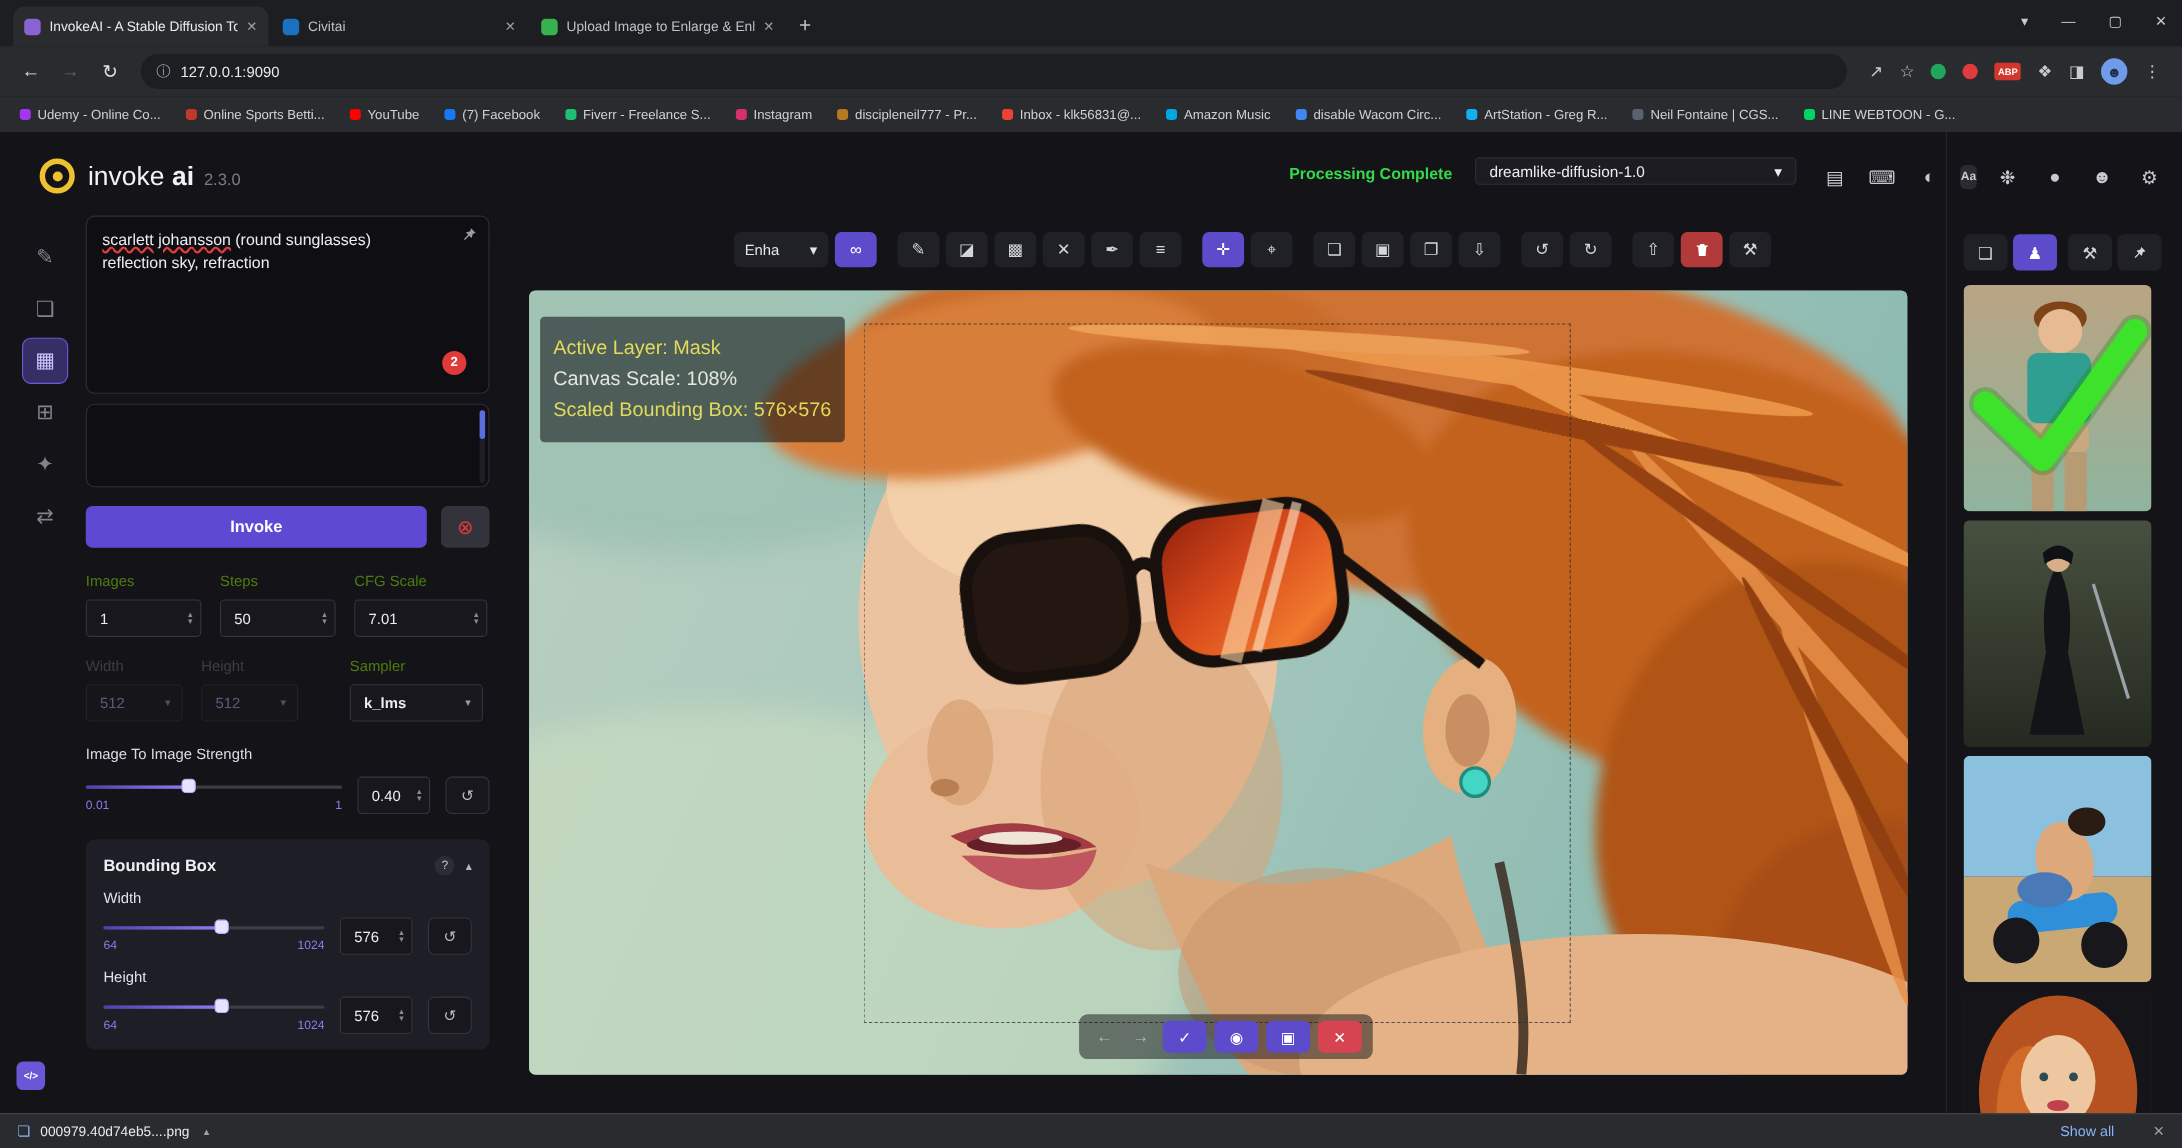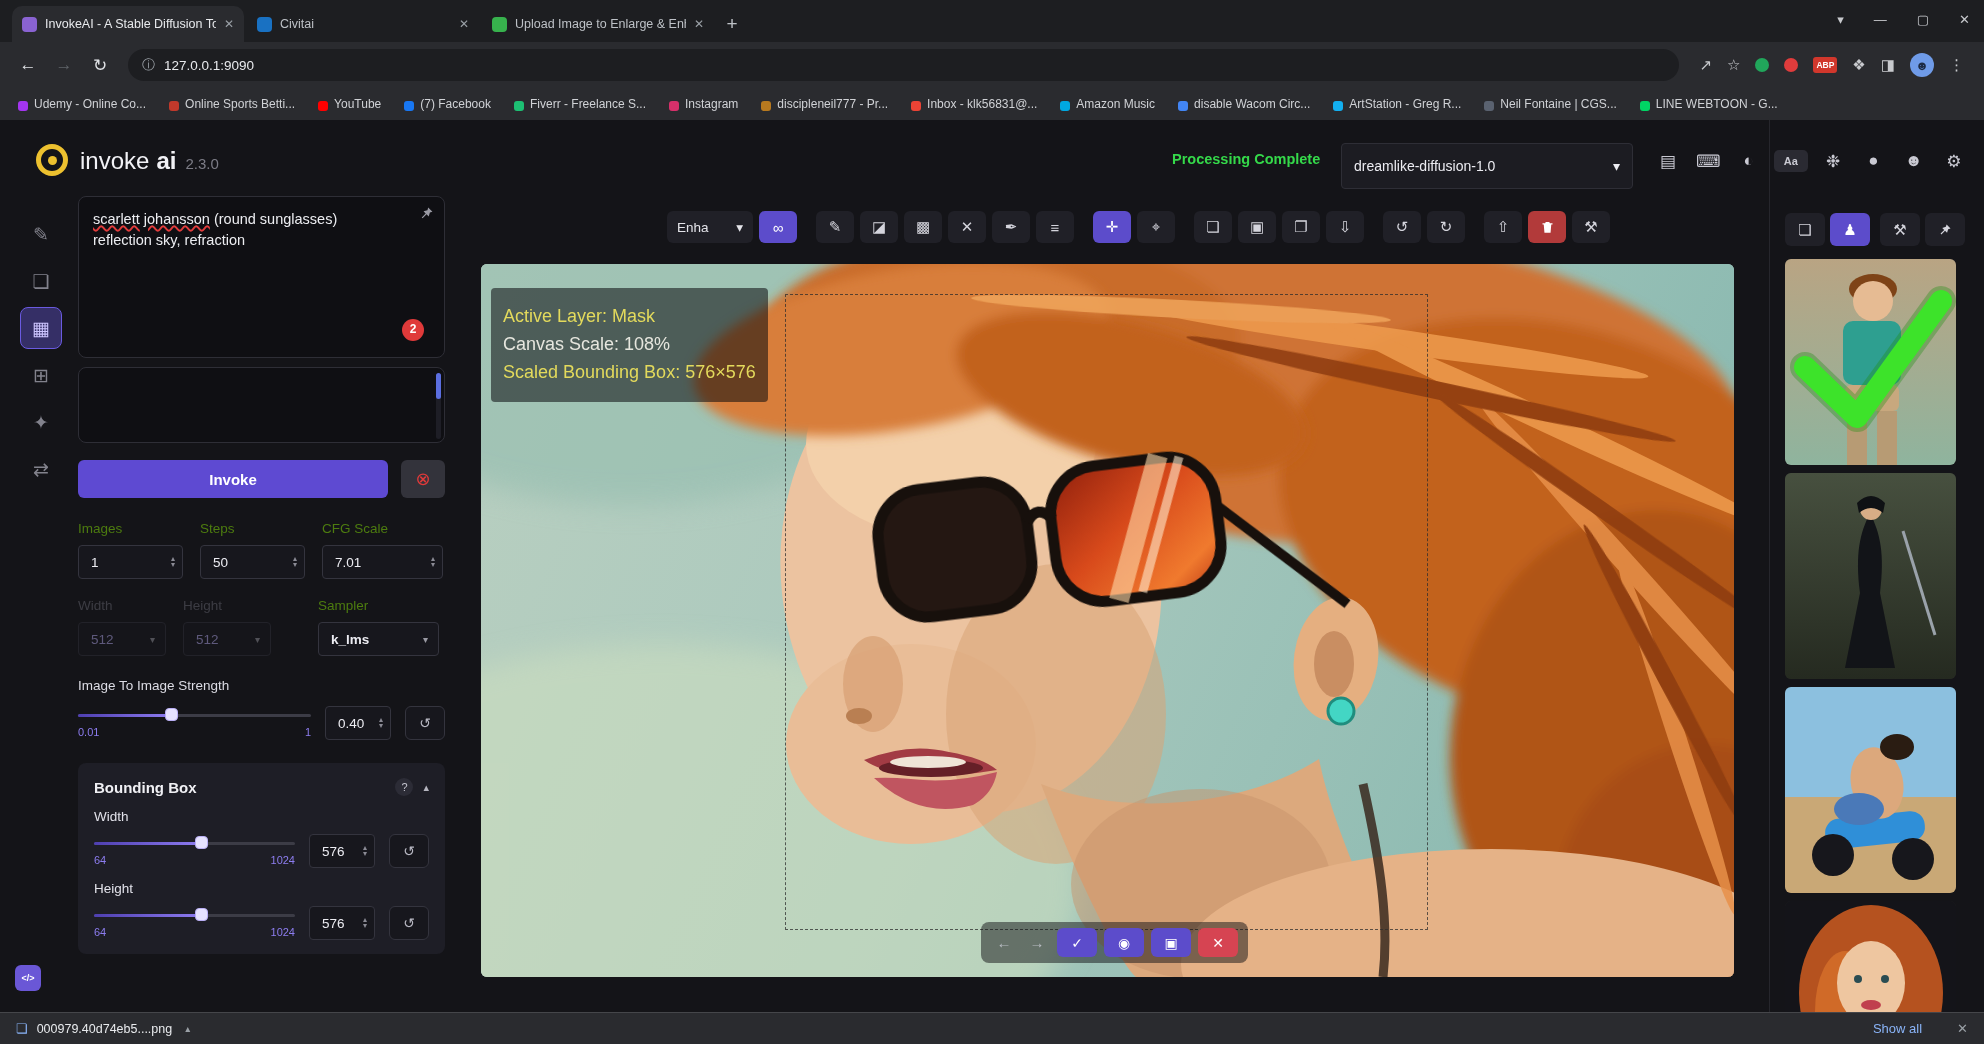--- a/index.html
+++ b/index.html
@@ -22,35 +22,35 @@
   .navbtn.disabled{color:#5f6368}
   .urlpill{flex:1;height:32px;background:#1d1e21;border-radius:16px;display:flex;align-items:center;padding:0 14px;gap:9px;color:#e8eaed;font-size:13.5px;margin:0 8px}
   .url-info{color:#9aa0a6;font-size:13px}
   .nav-right{display:flex;align-items:center;gap:15px;color:#c8cace;font-size:15px;padding:0 8px}
   .nav-right .ni{display:flex;align-items:center;justify-content:center}
   .abp{background:#d1372c;color:#fff;font-size:8.5px;font-weight:bold;border-radius:3px;padding:3px 3px}
   .dot-ext{width:14px;height:14px;border-radius:50%}
   .avatar{width:24px;height:24px;border-radius:50%;background:#6f9be8;display:flex;align-items:center;justify-content:center;font-size:13px;color:#1d2b45}
 
   .bookmarksbar{position:absolute;left:0;top:88px;width:100%;height:32px;background:#2a2b2f;display:flex;align-items:center;gap:23px;padding:0 18px;font-size:12px;color:#d0d2d6;overflow:hidden;white-space:nowrap}
-  .bm{display:flex;align-items:flex-end;gap:6px;flex:none}
+  .bm{display:flex;align-items:center;gap:6px;flex:none}
   .bm-dot{width:10px;height:10px;border-radius:3px;flex:none}
 
   
   .app{position:absolute;left:0;top:120px;width:100%;height:892px;background:#141418;overflow:hidden}
   .logo{position:absolute;left:36px;top:24px;width:32px;height:32px;border-radius:50%;border:5px solid #edc12f;display:flex;align-items:center;justify-content:center}
   .logo::after{content:'';width:9px;height:9px;border-radius:50%;background:#edc12f}
   .brand{position:absolute;left:80px;top:27px;display:flex;align-items:baseline;color:#f2f2f6;font-size:24px}
   .brand .w2{font-weight:bold;margin-left:7px}
   .brand .ver{font-size:15px;color:#7c7c86;margin-left:9px}
   .status{position:absolute;left:1172px;top:31px;font-size:14.5px;font-weight:bold;color:#35d94a}
-  .model{position:absolute;left:1341px;top:23px;width:292px;height:46px;background:#1c1c22;border:1px solid #2e2e36;border-radius:4px;display:flex;align-items:center;justify-content:space-between;padding:0 12px;font-size:14px;color:#ececf2}
+  .model{position:absolute;left:1341px;top:23px;width:292px;height:25px;background:#1c1c22;border:1px solid #2e2e36;border-radius:4px;display:flex;align-items:center;justify-content:space-between;padding:0 12px;font-size:14px;color:#ececf2}
   .hicons{position:absolute;left:1653px;top:26px;width:316px;display:flex;justify-content:space-between;align-items:center}
   .hicon{width:30px;height:30px;display:flex;align-items:center;justify-content:center;color:#c9c9d2;font-size:17px}
-  .hicon.badge{font-size:11px;font-weight:bold;background:#2a2a32;border-radius:5px;width:34px;height:22px}
+  .hicon.badge{font-size:11px;font-weight:bold;background:#2a2a32;border-radius:5px;width:15px;height:22px}
 
   .rail{position:absolute;left:20px;top:93px;display:flex;flex-direction:column;gap:5px}
   .rail-btn{width:42px;height:42px;border-radius:8px;display:flex;align-items:center;justify-content:center;font-size:19px;color:#82828c}
   .rail-btn.active{background:#352f66;border:1px solid #6a5ae0;color:#cdc5ff}
 
   
   .left-panel{position:absolute;left:78px;top:76px;width:367px}
   .prompt-box{position:relative;height:162px;background:#0f0f13;border:1px solid #2e2e36;border-radius:8px;padding:12px 14px;font-size:14.5px;line-height:1.45;color:#ecedf1}
   .misspell{text-decoration:underline wavy #e23c3c 1.5px}
   .pin-btn{position:absolute;right:10px;top:9px;color:#9a9aa4}

